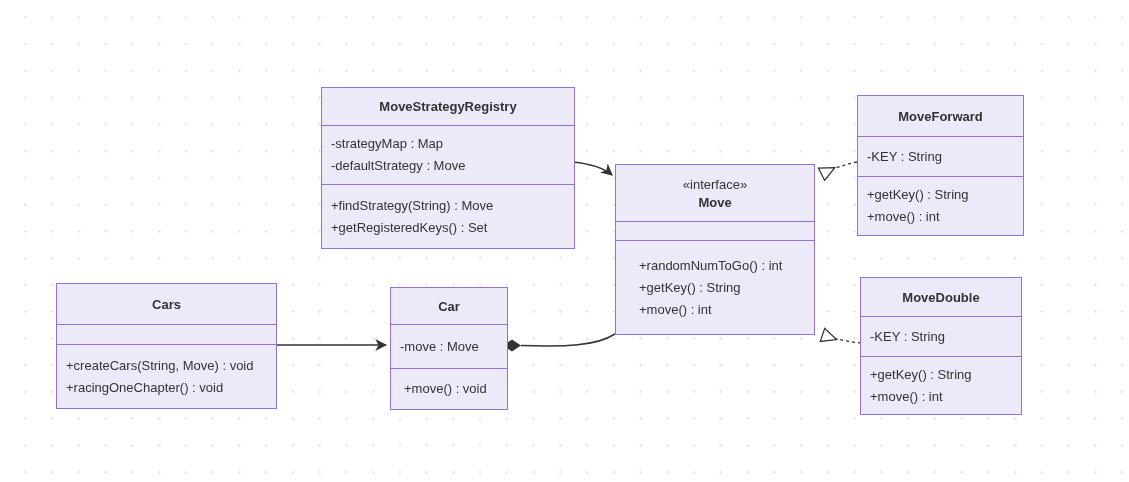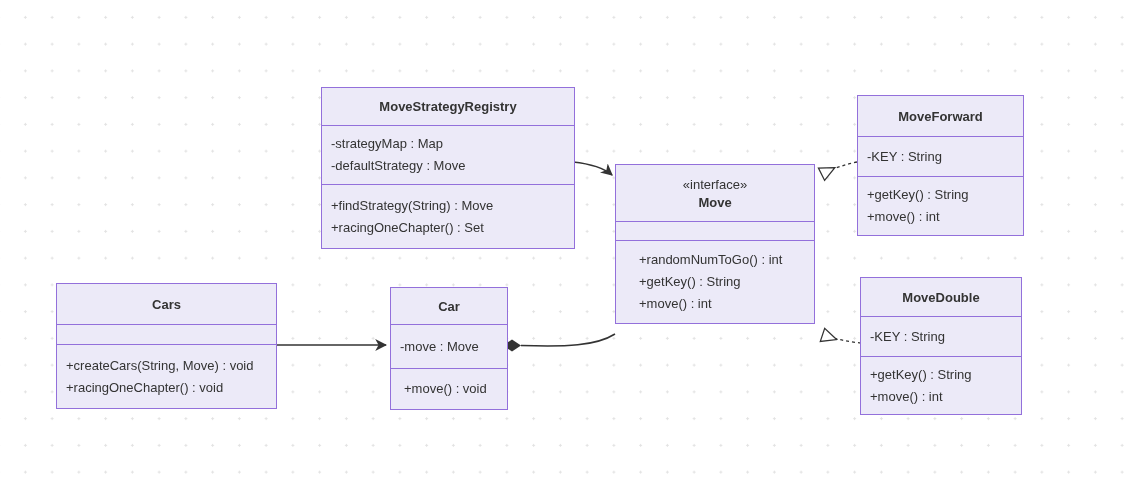--- a/index.html
+++ b/index.html
@@ -24,21 +24,21 @@
   }
   .compartment{box-sizing:border-box;display:flex;flex-direction:column;justify-content:center;}
   .compartment.c-title{align-items:center;text-align:center;font-weight:bold;gap:3px;}
   .compartment.c-attrs,.compartment.c-methods{border-top:1px solid #9370DB;padding:0 9px;align-items:flex-start;}
   .member{line-height:22px;white-space:nowrap;}
   .stereotype{font-weight:normal;}
   
   #box-msr{left:321px;top:87px;width:254px;}
   #box-msr .c-title{height:37px;} #box-msr .c-attrs{height:59px;} #box-msr .c-methods{height:64px;justify-content:center;}
   #box-move{left:615px;top:164px;width:200px;}
-  #box-move .c-title{height:56px;} #box-move .c-attrs{height:19px;} #box-move .c-methods{height:83px;padding-left:23px;}
+  #box-move .c-title{height:56px;} #box-move .c-attrs{height:19px;} #box-move .c-methods{height:94px;padding-left:23px;}
   #box-moveforward{left:857px;top:95px;width:167px;}
   #box-moveforward .c-title{height:40px;} #box-moveforward .c-attrs{height:40px;} #box-moveforward .c-methods{height:59px;}
   #box-movedouble{left:860px;top:277px;width:162px;}
   #box-movedouble .c-title{height:38px;} #box-movedouble .c-attrs{height:40px;} #box-movedouble .c-methods{height:58px;}
   #box-cars{left:56px;top:283px;width:221px;}
   #box-cars .c-title{height:40px;} #box-cars .c-attrs{height:20px;} #box-cars .c-methods{height:64px;}
   #box-car{left:390px;top:287px;width:118px;}
   #box-car .c-title{height:36px;} #box-car .c-attrs{height:44px;} #box-car .c-methods{height:41px;padding-left:13px;}
 </style>
 </head>
@@ -76,21 +76,21 @@
   <div class="uml-class" id="box-msr">
     <div class="compartment c-title">
       <span>MoveStrategyRegistry</span>
     </div>
     <div class="compartment c-attrs">
       <div class="member">-strategyMap : Map</div>
       <div class="member">-defaultStrategy : Move</div>
     </div>
     <div class="compartment c-methods">
       <div class="member">+findStrategy(String) : Move</div>
-      <div class="member">+racingOneChapter() : Set</div>
+      <div class="member">+getRegisteredKeys() : Set</div>
     </div>
   </div>
 
   <div class="uml-class" id="box-move">
     <div class="compartment c-title">
       <span class="stereotype">«interface»</span>
       <span>Move</span>
     </div>
     <div class="compartment c-attrs"></div>
     <div class="compartment c-methods">

